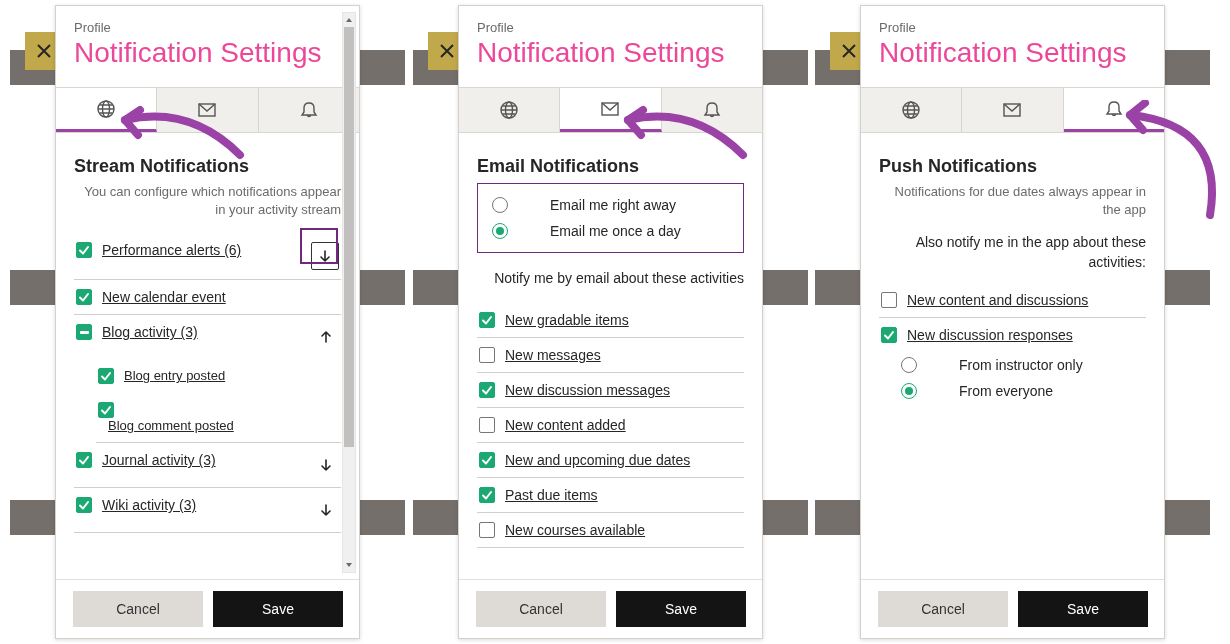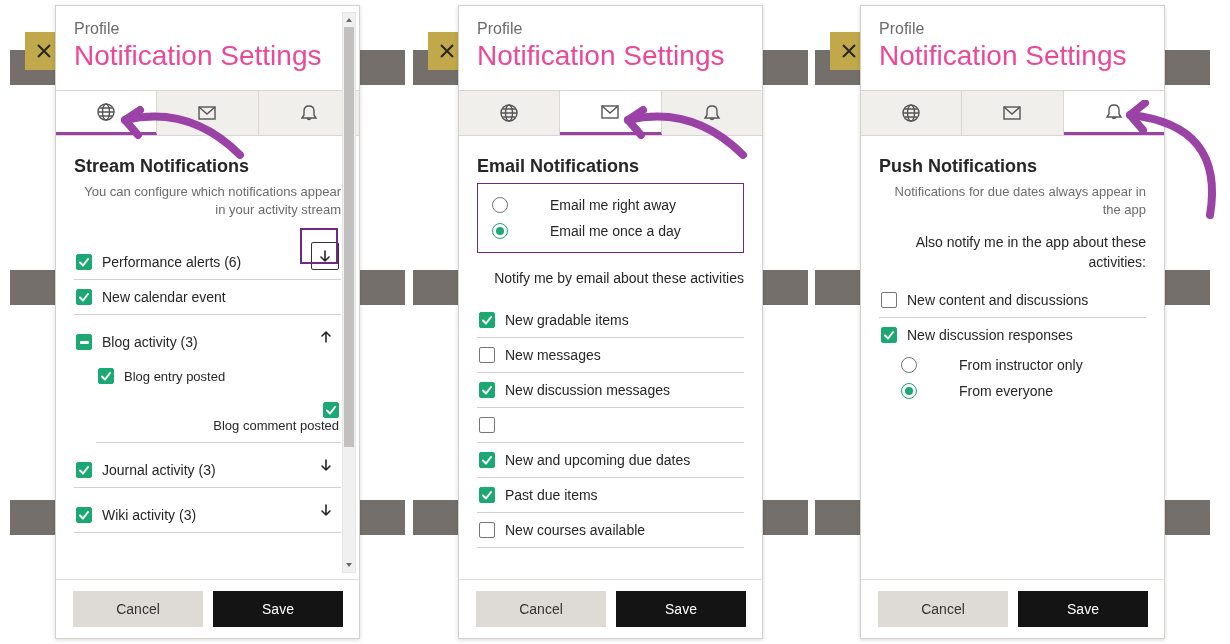--- a/index.html
+++ b/index.html
@@ -6,31 +6,31 @@
   body{width:1230px;height:644px;position:relative;}
   .col{position:absolute;top:0;width:395px;height:644px;}
   .col.c1{left:10px;}
   .col.c2{left:413px;}
   .col.c3{left:815px;}
   .band{position:absolute;left:0;right:0;background:#746f6a;}
   .panel{position:absolute;top:5px;bottom:5px;left:45px;right:45px;background:#fff;border:1px solid #d4d1cd;box-shadow:0 1px 4px rgba(0,0,0,0.15);overflow:hidden;}
   .close-chip{position:absolute;left:15px;top:32px;width:38px;height:38px;background:#c1a84a;display:flex;align-items:center;justify-content:center;cursor:pointer;}
   .close-chip svg{width:16px;height:16px;}
   .hdr{padding:14px 18px 18px;}
-  .breadcrumb{font-size:16px;color:#6b6b6b;}
+  .breadcrumb{font-size:13px;color:#6b6b6b;}
   .title{font-family:Liberation Sans, sans-serif;font-size:28px;color:#ec4899;margin-top:2px;font-weight:400;}
   .tabs{display:flex;border-top:1px solid #d9d6d1;border-bottom:1px solid #d9d6d1;background:#f1efec;}
   .tab{flex:1;height:44px;display:flex;align-items:center;justify-content:center;border-right:1px solid #d9d6d1;cursor:pointer;}
   .tab:last-child{border-right:none;}
   .tab.active{background:#fff;border-bottom:3px solid #9a42a6;height:41px;}
   .tab svg{width:20px;height:20px;stroke:#555;fill:none;}
   .content{position:absolute;top:132px;bottom:60px;left:0;right:0;padding:18px;overflow:hidden;}
   .sec-title{font-size:18px;font-weight:600;color:#262626;margin-bottom:6px;}
   .sec-desc{font-size:13px;color:#6b6b6b;line-height:1.4;margin-bottom:14px;text-align:right;}
-  .row{display:flex;align-items:flex-end;padding:9px 2px;border-bottom:1px solid #cfcfcf;}
+  .row{display:flex;align-items:flex-start;padding:9px 2px;border-bottom:1px solid #cfcfcf;text-decoration:underline;}
   .row.noborder{border-bottom:none;}
   .row-label{font-size:14px;color:#262626;flex:1;margin-left:10px;}
   .sub{margin-left:22px;}
   .sub .row-label{font-size:13px;}
   .cbx{width:16px;height:16px;border:1.5px solid #767676;border-radius:2px;flex:0 0 auto;display:flex;align-items:center;justify-content:center;cursor:pointer;box-sizing:border-box;}
   .cbx.on{background:#1ba873;border-color:#1ba873;}
   .cbx.dash{background:#1ba873;border-color:#1ba873;}
   .cbx svg{width:12px;height:12px;}
   .cbx.dash::after{content:"";width:9px;height:2.5px;background:#fff;border-radius:1px;}
   .arrow-btn{width:26px;height:26px;border:1.5px solid #333;border-radius:2px;display:flex;align-items:center;justify-content:center;flex:0 0 auto;cursor:pointer;}
@@ -301,20 +301,21 @@
       <div class="row">
           <div class="cbx on">
             <svg viewBox="0 0 12 12">
               <use href="#i-check"></use>
             </svg>
           </div>
           <div class="row-label">New discussion messages</div>
         </div>
       <div class="row">
           <div class="cbx"></div>
+          <div class="row-label">New content added</div>
         </div>
       <div class="row">
           <div class="cbx on">
             <svg viewBox="0 0 12 12">
               <use href="#i-check"></use>
             </svg>
           </div>
           <div class="row-label">New and upcoming due dates</div>
         </div>
       <div class="row">

